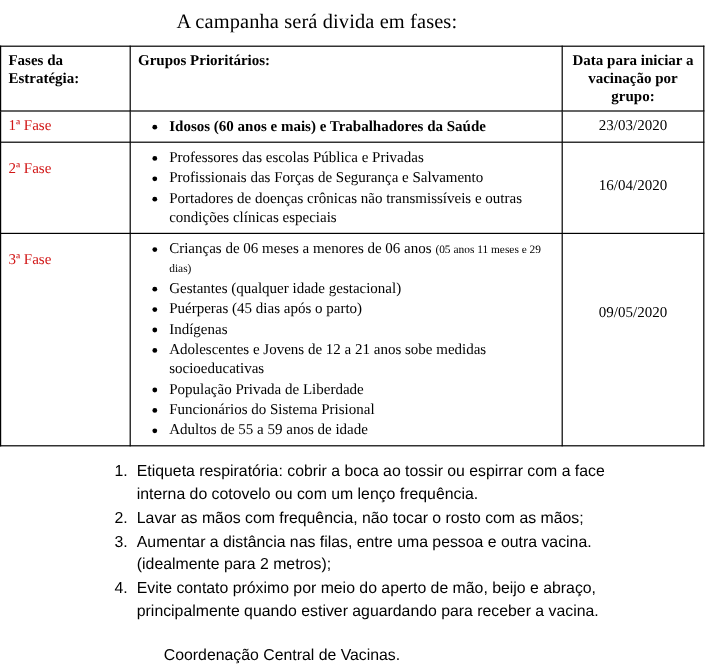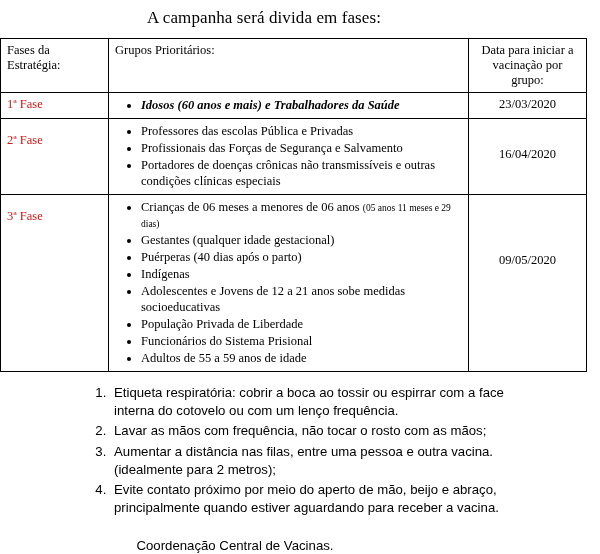--- a/index.html
+++ b/index.html
@@ -38,21 +38,21 @@
     vertical-align: top;
     padding: 4px 6px;
     font-size: 12.5px;
     font-family: "Liberation Serif", serif;
   }
   .col-phase { width: 108px; }
   .col-groups { width: 360px; }
   .col-date { width: 118px; }
 
   .hdr {
-    font-weight: normal;
+    font-weight: bold;
     text-align: left;
     font-size: 12.5px;
     padding-top: 5px;
     padding-bottom: 5px;
   }
   .hdr-date {
     text-align: center;
     margin-top: 16px;
   }
   .phase-label {
@@ -85,21 +85,20 @@
   }
   .bold-item {
     font-weight: bold;
   }
   .small-note {
     font-size: 9.5px;
   }
   .row1-groups {
     padding-top: 12px;
     padding-bottom: 14px;
-    font-style: italic;
   }
   .row2-groups {
     padding-top: 7px;
     padding-bottom: 8px;
   }
   .row3-groups {
     padding-top: 7px;
     padding-bottom: 8px;
     margin-top: 36px;
   }
@@ -165,21 +164,21 @@
         </td>
         <td class="date-cell">16/04/2020</td>
       </tr>
 
       <tr class="phase-row-3">
         <td class="phase-label">3ª Fase</td>
         <td class="row3-groups">
           <ul class="groups">
             <li><span>Crianças de 06 meses a menores de 06 anos</span> <span class="small-note">(05 anos 11 meses e 29 dias)</span></li>
             <li>Gestantes (qualquer idade gestacional)</li>
-            <li>Puérperas (40 dias após o parto)</li>
+            <li>Puérperas (45 dias após o parto)</li>
             <li>Indígenas</li>
             <li>Adolescentes e Jovens de 12 a 21 anos sobe medidas socioeducativas</li>
             <li>População Privada de Liberdade</li>
             <li>Funcionários do Sistema Prisional</li>
             <li>Adultos de 55 a 59 anos de idade</li>
           </ul>
         </td>
         <td class="date-cell">09/05/2020</td>
       </tr>
     </tbody>

